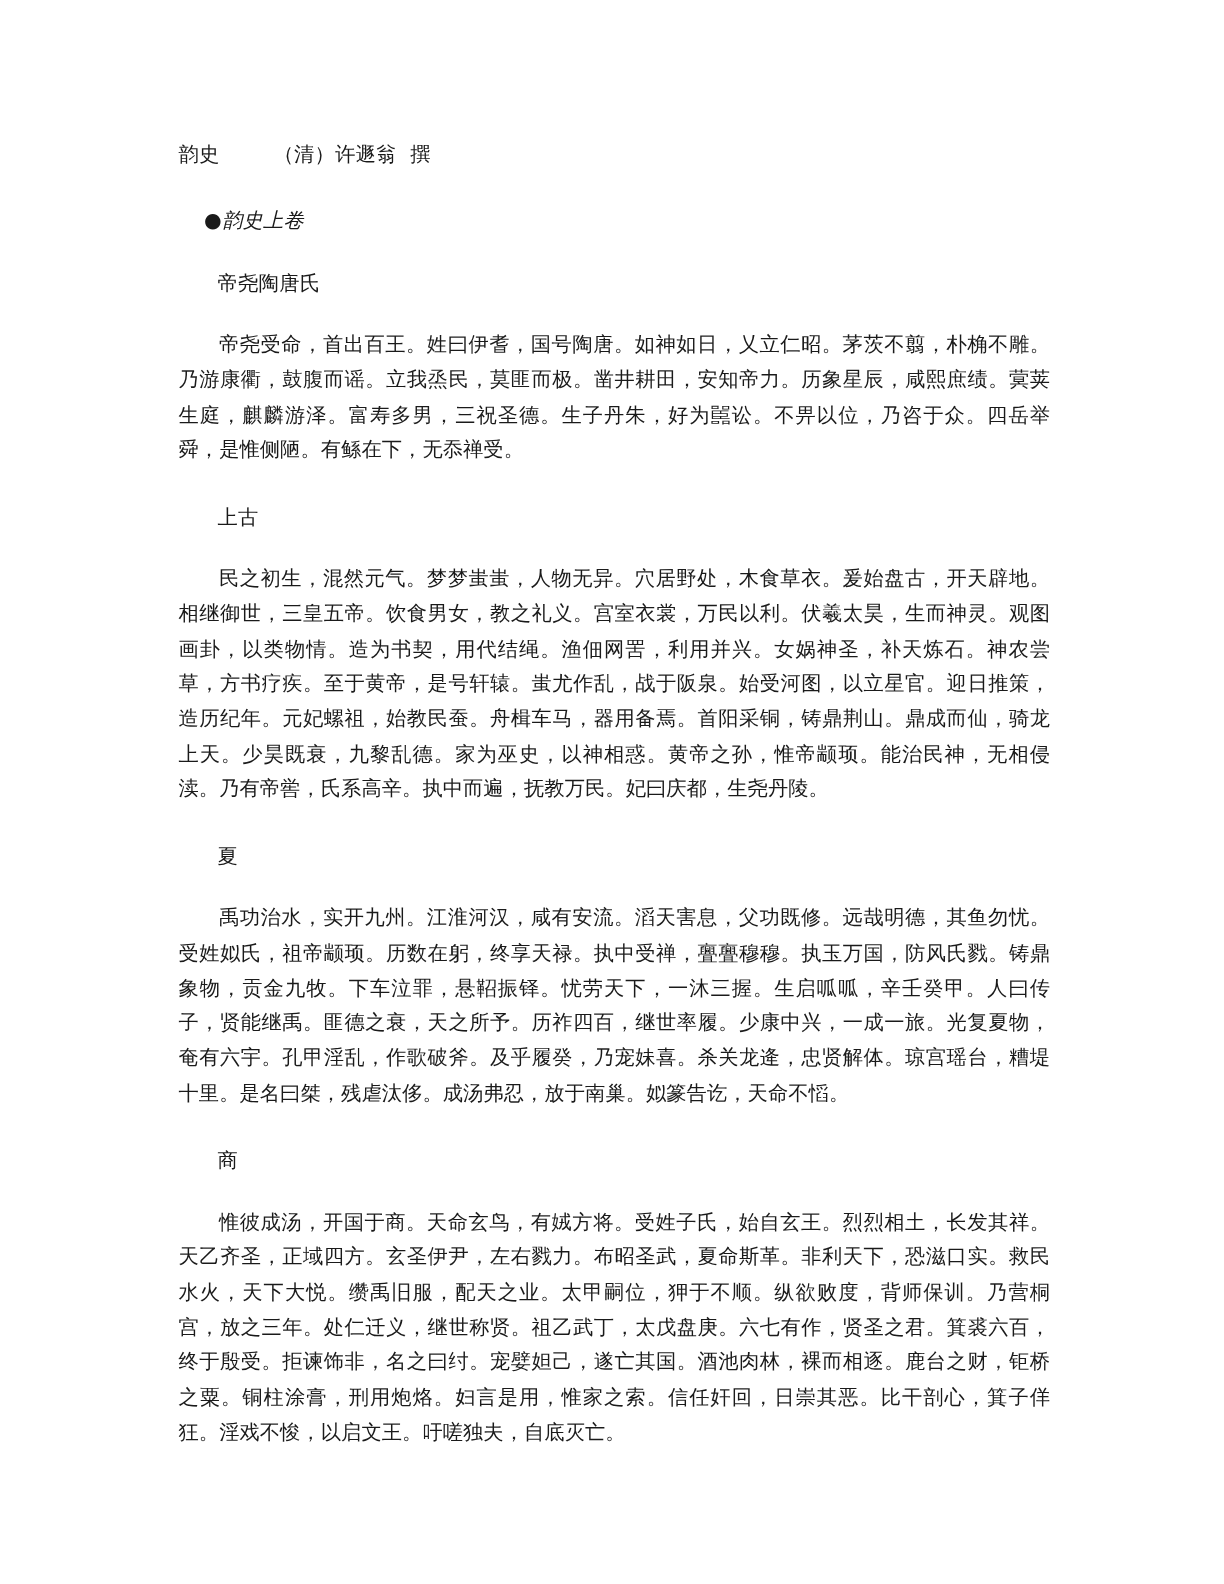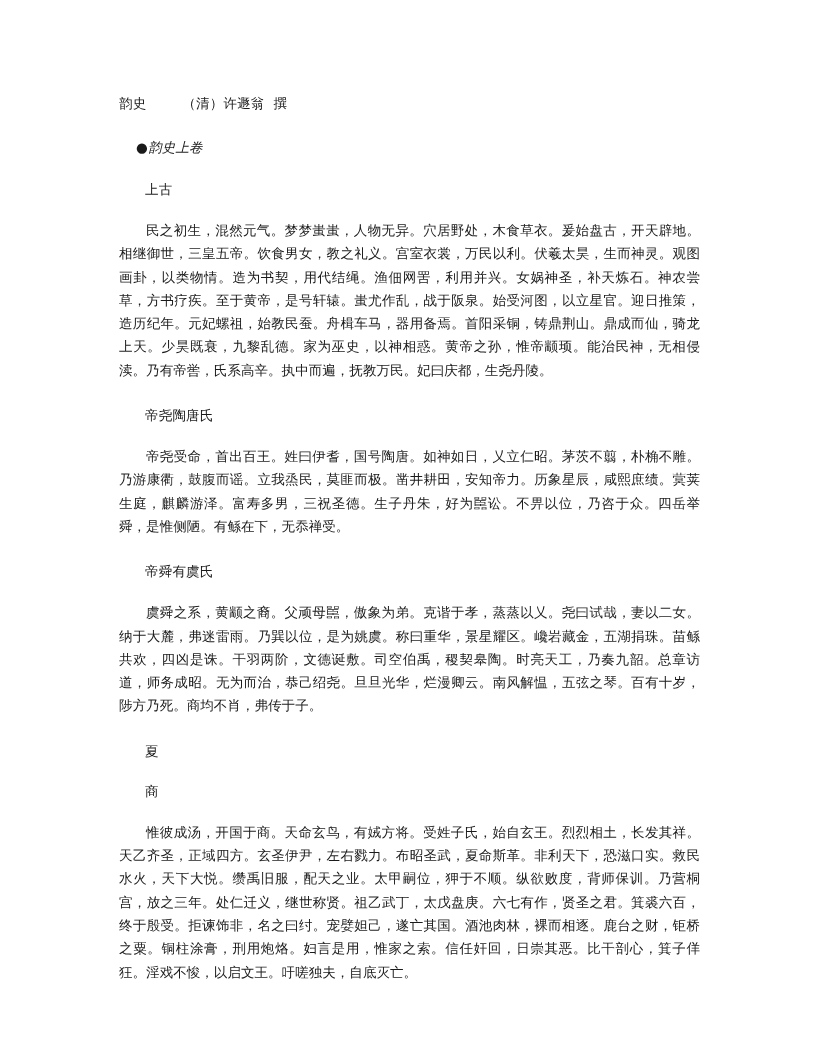--- a/index.html
+++ b/index.html
@@ -76,36 +76,33 @@
 </head>
 <body>
 
 <div class="page">
 
   <div class="doc-title">韵史        （清）许遯翁  撰</div>
 
   <div class="volume-heading">●韵史上卷</div>
 
   <div class="section">
-    <div class="section-heading">上古</div>
-    <p class="section-body">民之初生，混然元气。梦梦蚩蚩，人物无异。穴居野处，木食草衣。爰始盘古，开天辟地。相继御世，三皇五帝。饮食男女，教之礼义。宫室衣裳，万民以利。伏羲太昊，生而神灵。观图画卦，以类物情。造为书契，用代结绳。渔佃网罟，利用并兴。女娲神圣，补天炼石。神农尝草，方书疗疾。至于黄帝，是号轩辕。蚩尤作乱，战于阪泉。始受河图，以立星官。迎日推策，造历纪年。元妃螺祖，始教民蚕。舟楫车马，器用备焉。首阳采铜，铸鼎荆山。鼎成而仙，骑龙上天。少昊既衰，九黎乱德。家为巫史，以神相惑。黄帝之孙，惟帝颛顼。能治民神，无相侵渎。乃有帝喾，氏系高辛。执中而遍，抚教万民。妃曰庆都，生尧丹陵。</p>
-  </div>
-
-  <div class="section">
     <div class="section-heading">帝尧陶唐氏</div>
     <p class="section-body">帝尧受命，首出百王。姓曰伊耆，国号陶唐。如神如日，乂立仁昭。茅茨不翦，朴桷不雕。乃游康衢，鼓腹而谣。立我烝民，莫匪而极。凿井耕田，安知帝力。历象星辰，咸熙庶绩。蓂荚生庭，麒麟游泽。富寿多男，三祝圣德。生子丹朱，好为嚚讼。不畀以位，乃咨于众。四岳举舜，是惟侧陋。有鲧在下，无忝禅受。</p>
   </div>
 
   <div class="section">
-    <div class="section-heading">帝舜有虞氏</div>
-    <p class="section-body">虞舜之系，黄颛之裔。父顽母嚚，傲象为弟。克谐于孝，蒸蒸以乂。尧曰试哉，妻以二女。纳于大麓，弗迷雷雨。乃巽以位，是为姚虞。称曰重华，景星耀区。巉岩藏金，五湖捐珠。苗鲧共欢，四凶是诛。干羽两阶，文德诞敷。司空伯禹，稷契皋陶。时亮天工，乃奏九韶。总章访道，师务成昭。无为而治，恭己绍尧。旦旦光华，烂漫卿云。南风解愠，五弦之琴。百有十岁，陟方乃死。商均不肖，弗传于子。</p>
+    <div class="section-heading">上古</div>
+    <p class="section-body">民之初生，混然元气。梦梦蚩蚩，人物无异。穴居野处，木食草衣。爰始盘古，开天辟地。相继御世，三皇五帝。饮食男女，教之礼义。宫室衣裳，万民以利。伏羲太昊，生而神灵。观图画卦，以类物情。造为书契，用代结绳。渔佃网罟，利用并兴。女娲神圣，补天炼石。神农尝草，方书疗疾。至于黄帝，是号轩辕。蚩尤作乱，战于阪泉。始受河图，以立星官。迎日推策，造历纪年。元妃螺祖，始教民蚕。舟楫车马，器用备焉。首阳采铜，铸鼎荆山。鼎成而仙，骑龙上天。少昊既衰，九黎乱德。家为巫史，以神相惑。黄帝之孙，惟帝颛顼。能治民神，无相侵渎。乃有帝喾，氏系高辛。执中而遍，抚教万民。妃曰庆都，生尧丹陵。</p>
   </div>
+
 
   <div class="section">
     <div class="section-heading">夏</div>
+    <p class="section-body">禹功治水，实开九州。江淮河汉，咸有安流。滔天害息，父功既修。远哉明德，其鱼勿忧。受姓姒氏，祖帝颛顼。历数在躬，终享天禄。执中受禅，亹亹穆穆。执玉万国，防风氏戮。铸鼎象物，贡金九牧。下车泣罪，悬鞀振铎。忧劳天下，一沐三握。生启呱呱，辛壬癸甲。人曰传子，贤能继禹。匪德之衰，天之所予。历祚四百，继世率履。少康中兴，一成一旅。光复夏物，奄有六宇。孔甲淫乱，作歌破斧。及乎履癸，乃宠妹喜。杀关龙逄，忠贤解体。琼宫瑶台，糟堤十里。是名曰桀，残虐汰侈。成汤弗忍，放于南巢。姒篆告讫，天命不慆。</p>
   </div>
 
   <div class="section">
     <div class="section-heading">商</div>
     <p class="section-body">惟彼成汤，开国于商。天命玄鸟，有娀方将。受姓子氏，始自玄王。烈烈相土，长发其祥。天乙齐圣，正域四方。玄圣伊尹，左右戮力。布昭圣武，夏命斯革。非利天下，恐滋口实。救民水火，天下大悦。缵禹旧服，配天之业。太甲嗣位，狎于不顺。纵欲败度，背师保训。乃营桐宫，放之三年。处仁迁义，继世称贤。祖乙武丁，太戊盘庚。六七有作，贤圣之君。箕裘六百，终于殷受。拒谏饰非，名之曰纣。宠嬖妲己，遂亡其国。酒池肉林，裸而相逐。鹿台之财，钜桥之粟。铜柱涂膏，刑用炮烙。妇言是用，惟家之索。信任奸回，日崇其恶。比干剖心，箕子佯狂。淫戏不悛，以启文王。吁嗟独夫，自底灭亡。</p>
   </div>
 
 </div>
 
 </body></html>

